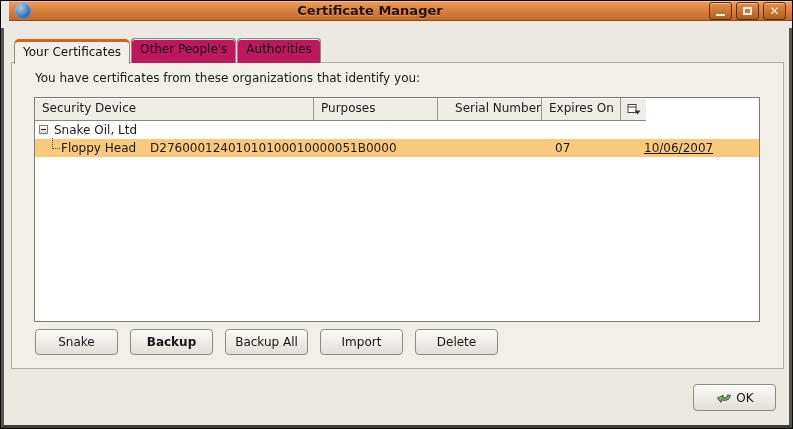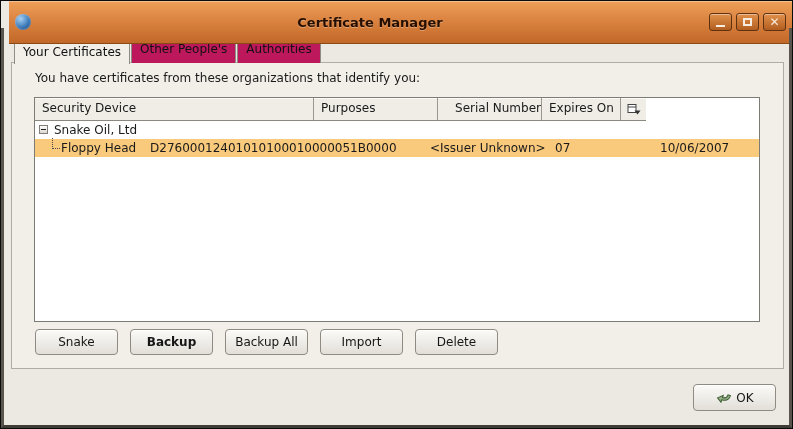--- a/index.html
+++ b/index.html
@@ -5,21 +5,21 @@
   html,body{margin:0;padding:0;background:#c9c4bc;}
   .window{
     position:relative;width:793px;height:429px;box-sizing:border-box;
     background:#ece8e2;border:1px solid #0b0b0b;overflow:hidden;
     font-family:"DejaVu Sans","Liberation Sans",sans-serif;font-size:12px;color:#1a1a1a;
   }
   .side-frame{position:absolute;top:27px;left:0;right:0;bottom:0;
     border-left:3px solid #59554e;border-right:3px solid #59554e;border-bottom:3px solid #403d37;
     pointer-events:none;z-index:60;}
   
-  .titlebar{position:absolute;top:0;left:0;right:0;height:43px;box-sizing:border-box;
+  .titlebar{position:absolute;top:0;left:0;right:0;height:20px;box-sizing:border-box;
     background:linear-gradient(#ee9f58 0%,#da8240 48%,#c26828 100%);
     border-bottom:1px solid #8a4a14;box-shadow:inset 0 1px 0 rgba(255,255,255,.35);
     display:flex;align-items:center;padding:0 6px;z-index:55;margin-left:8px;}
   .win-icon{width:16px;height:16px;border-radius:50%;flex:0 0 auto;
     background:radial-gradient(circle at 35% 30%,#a6d0f4,#3d7ab8 55%,#143a6e);
     box-shadow:inset 0 0 2px rgba(255,255,255,.6);}
   .title{flex:1;text-align:center;font-weight:bold;font-size:13px;color:#260f00;
     text-shadow:0 1px 0 rgba(255,255,255,.28);}
   .controls{display:flex;gap:4px;flex:0 0 auto;}
   .ctrl{width:23px;height:18px;box-sizing:border-box;border:1px solid #5e3110;border-radius:3px;
@@ -54,21 +54,21 @@
   .expander{position:absolute;left:4px;top:4px;width:9px;height:9px;box-sizing:border-box;
     border:1px solid #817d77;background:linear-gradient(#ffffff,#dbd7d0);cursor:pointer;}
   .expander::after{content:"";position:absolute;left:1px;top:3px;width:5px;height:1px;background:#222;}
   .group-label{position:absolute;left:19px;}
   .branch{position:absolute;left:17px;top:-1px;width:7px;height:10px;
     border-left:1px dotted #4a4a4a;border-bottom:1px dotted #4a4a4a;}
   .c-name{position:absolute;left:26px;}
   .c-device{position:absolute;left:115px;}
   .c-purposes{position:absolute;left:395px;}
   .c-serial{position:absolute;left:520px;}
-  .c-expires{position:absolute;left:625px;}
+  .c-expires{position:absolute;left:609px;text-decoration:underline;}
   
   .btn{position:absolute;width:83px;height:26px;box-sizing:border-box;
     border:1px solid #8f8b83;border-radius:4px;
     background:linear-gradient(#fbfaf8,#eceae5 60%,#e2ded8);box-shadow:inset 0 1px 0 #fff;
     font-family:"DejaVu Sans","Liberation Sans",sans-serif;font-size:12px;color:#161616;cursor:pointer;
     display:flex;align-items:center;justify-content:center;}
   .btn-view{left:23px;top:266px;}
   .btn-backup{left:118px;top:266px;font-weight:bold;}
   .btn-backupall{left:213px;top:266px;}
   .btn-import{left:308px;top:266px;}
@@ -121,21 +121,20 @@
       </div>
       <div class="tbody">
         <div class="row">
           <span class="expander"></span>
           <span class="group-label">Snake Oil, Ltd</span>
         </div>
         <div class="row selected">
           <span class="branch"></span>
           <span class="c-name">Floppy Head</span>
           <span class="c-device">D27600012401010100010000051B0000</span>
-          <span class="c-purposes">&lt;Issuer Unknown&gt;</span>
           <span class="c-serial">07</span>
           <span class="c-expires">10/06/2007</span>
         </div>
       </div>
     </div>
 
     <button class="btn btn-view">Snake</button>
     <button class="btn btn-backup">Backup</button>
     <button class="btn btn-backupall">Backup All</button>
     <button class="btn btn-import">Import</button>

